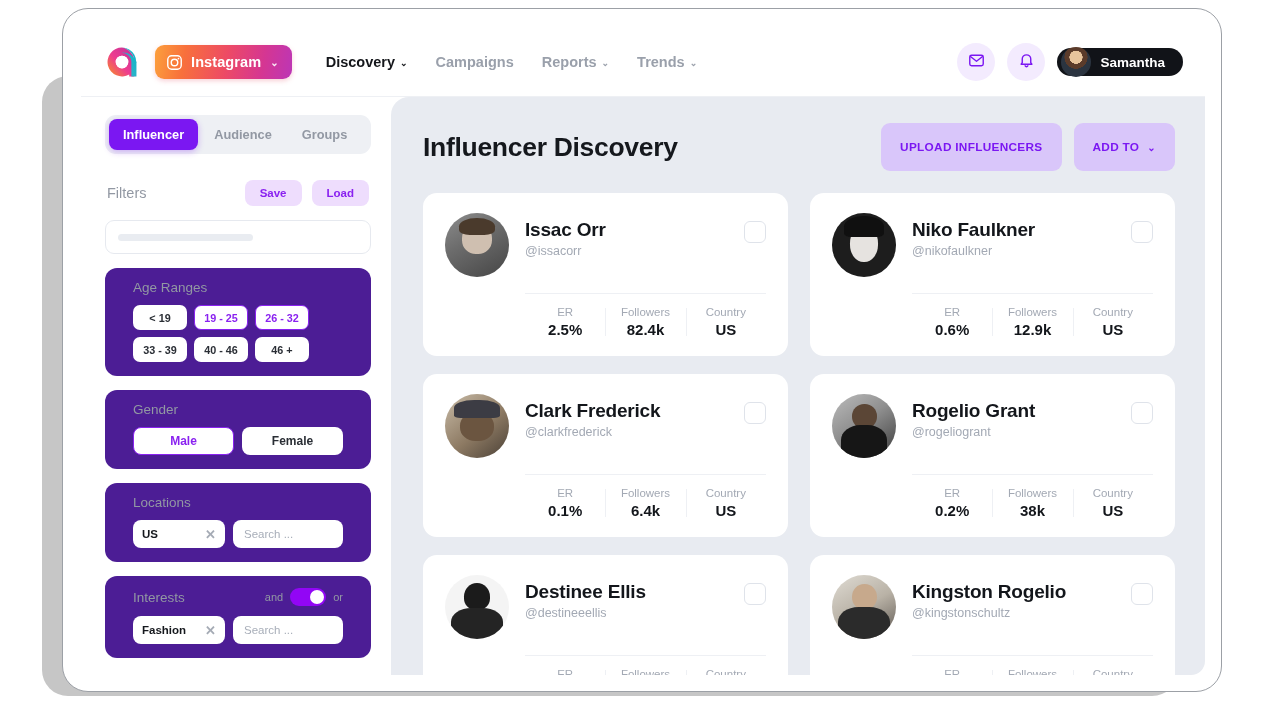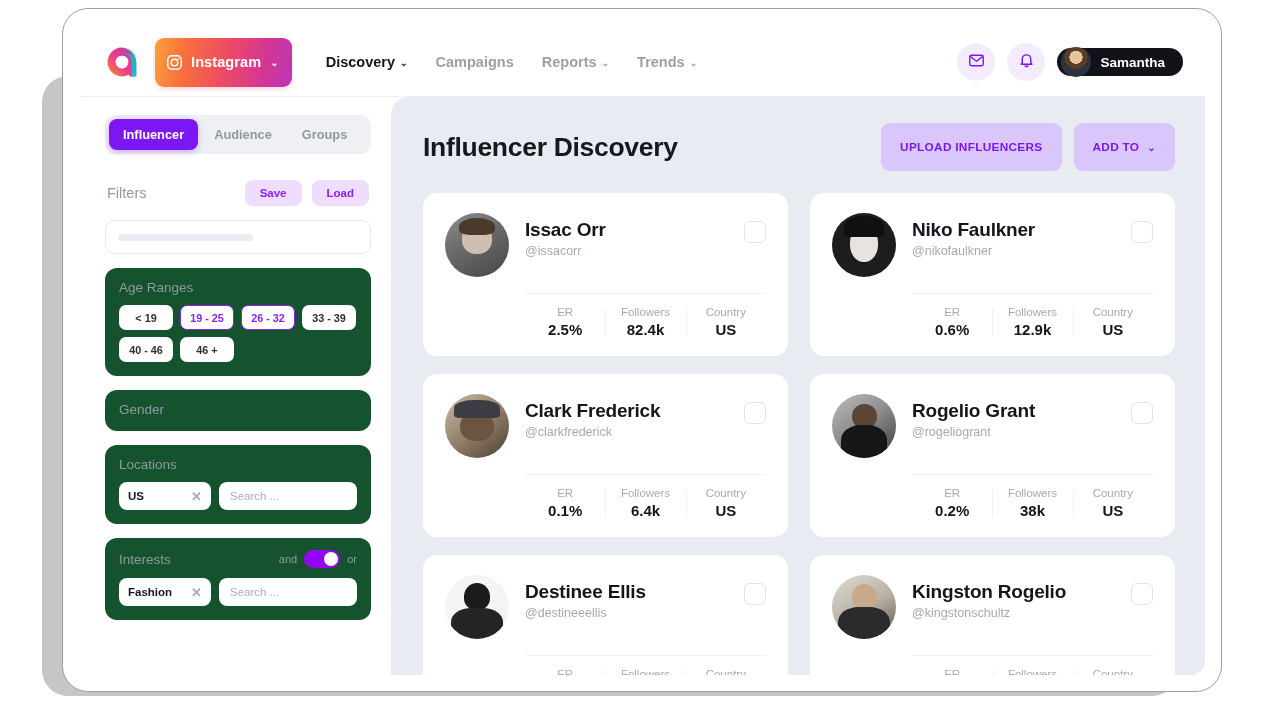--- a/index.html
+++ b/index.html
@@ -57,21 +57,21 @@
     position: absolute;
     left: 0; right: 0; bottom: 0;
     height: 1px;
     background: #eef0f4;
   }
 
   .brand-logo { width: 34px; height: 34px; flex: 0 0 34px; margin-right: 16px; }
 
   .platform-pill {
     display: flex; align-items: center; gap: 8px;
-    height: 49px; padding: 0 13px 0 11px;
+    height: 34px; padding: 0 13px 0 11px;
     border-radius: 9px;
     background: linear-gradient(100deg,#fca03c 0%,#f8703c 22%,#ed4a65 52%,#d53692 78%,#bc36b6 100%);
     color: #fff;
     font-size: 14.5px; font-weight: 700;
     letter-spacing: .1px;
     box-shadow: 0 2px 5px rgba(230,90,110,.28);
     cursor: pointer;
   }
   .ig-glyph { width: 17px; height: 17px; flex:0 0 17px; }
   .pill-caret { font-size: 10px; opacity: .92; margin-left: 1px; }
@@ -164,23 +164,23 @@
     height: 34px;
     border: 1px solid #e6e9ef;
     border-radius: 9px;
     display: flex; align-items: center;
     padding: 0 12px;
   }
   .skeleton-bar { height: 7px; width: 135px; border-radius: 4px; background: #e9ecf1; }
 
   .filter-block {
     margin-top: 14px;
-    background: #14532d;
+    background: #4c1d95;
     border-radius: 12px;
-    padding: 12px 14px 14px;
+    padding: 12px 28px 14px;
   }
   .block-head { display: flex; align-items: center; }
   .block-title { font-size: 13.5px; color: #9298a3; font-weight: 500; }
 
   .opt-grid { display: flex; flex-wrap: wrap; gap: 7px; margin-top: 10px; }
   .opt {
     width: 54px; height: 25px;
     background: #ffffff;
     border: 1px solid transparent;
     border-radius: 7px;
@@ -455,20 +455,24 @@
               <div class="opt">33 - 39</div>
               <div class="opt">40 - 46</div>
               <div class="opt">46 +</div>
             </div>
           </div>
 
           <div class="filter-block">
             <div class="block-head">
               <div class="block-title">Gender</div>
             </div>
+            <div class="opt-wide">
+              <div class="opt-w sel">Male</div>
+              <div class="opt-w">Female</div>
+            </div>
           </div>
 
           <div class="filter-block">
             <div class="block-head">
               <div class="block-title">Locations</div>
             </div>
             <div class="tag-row">
               <div class="tag">
                 <span>US</span>
                 <span class="tag-x">✕</span>

